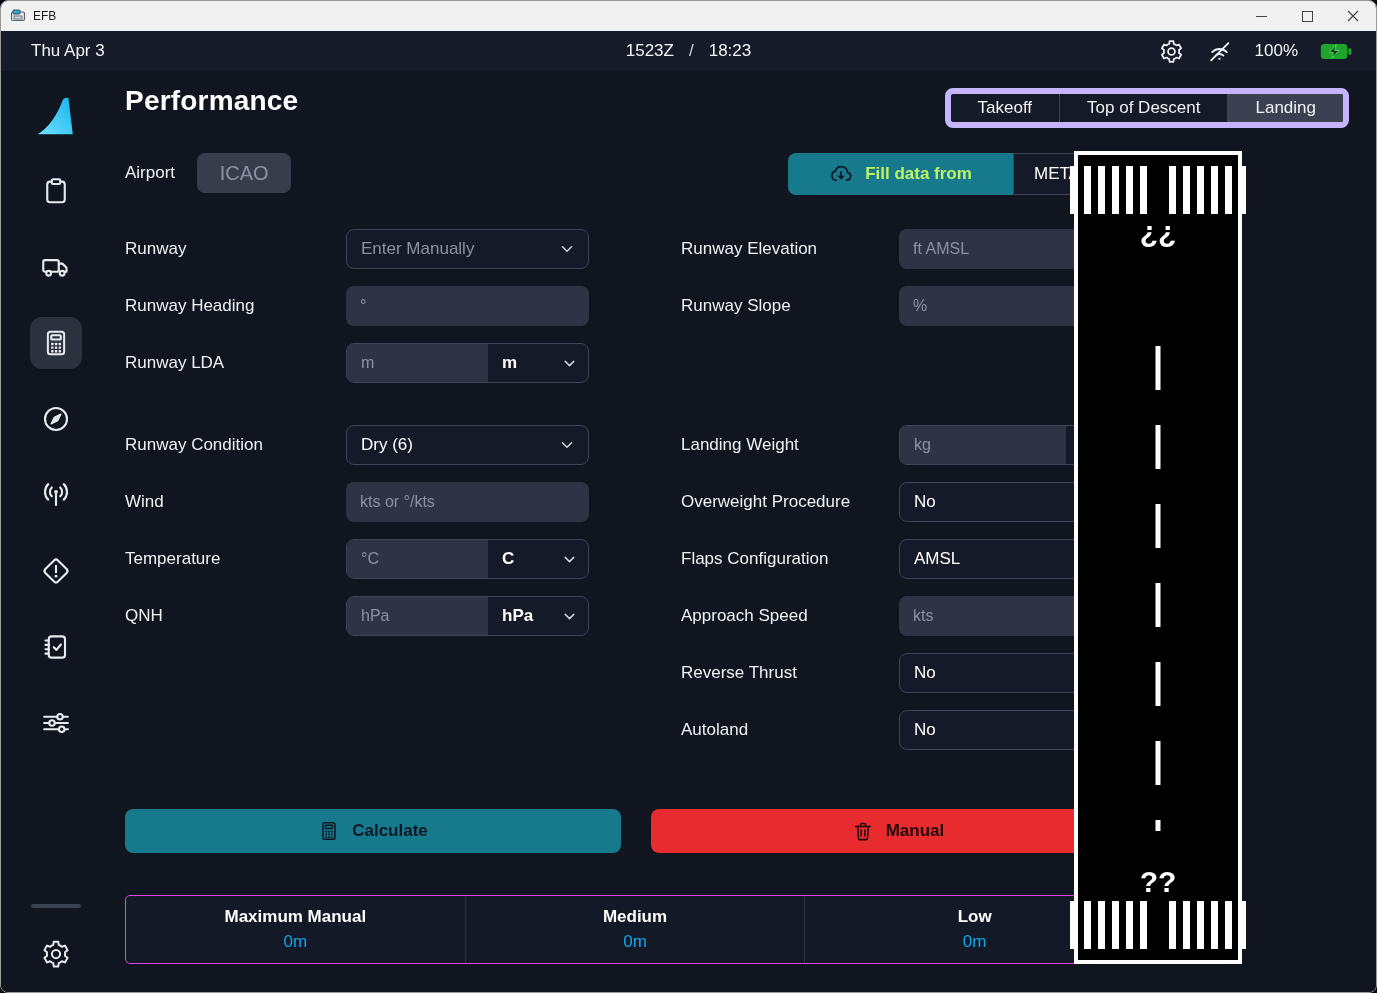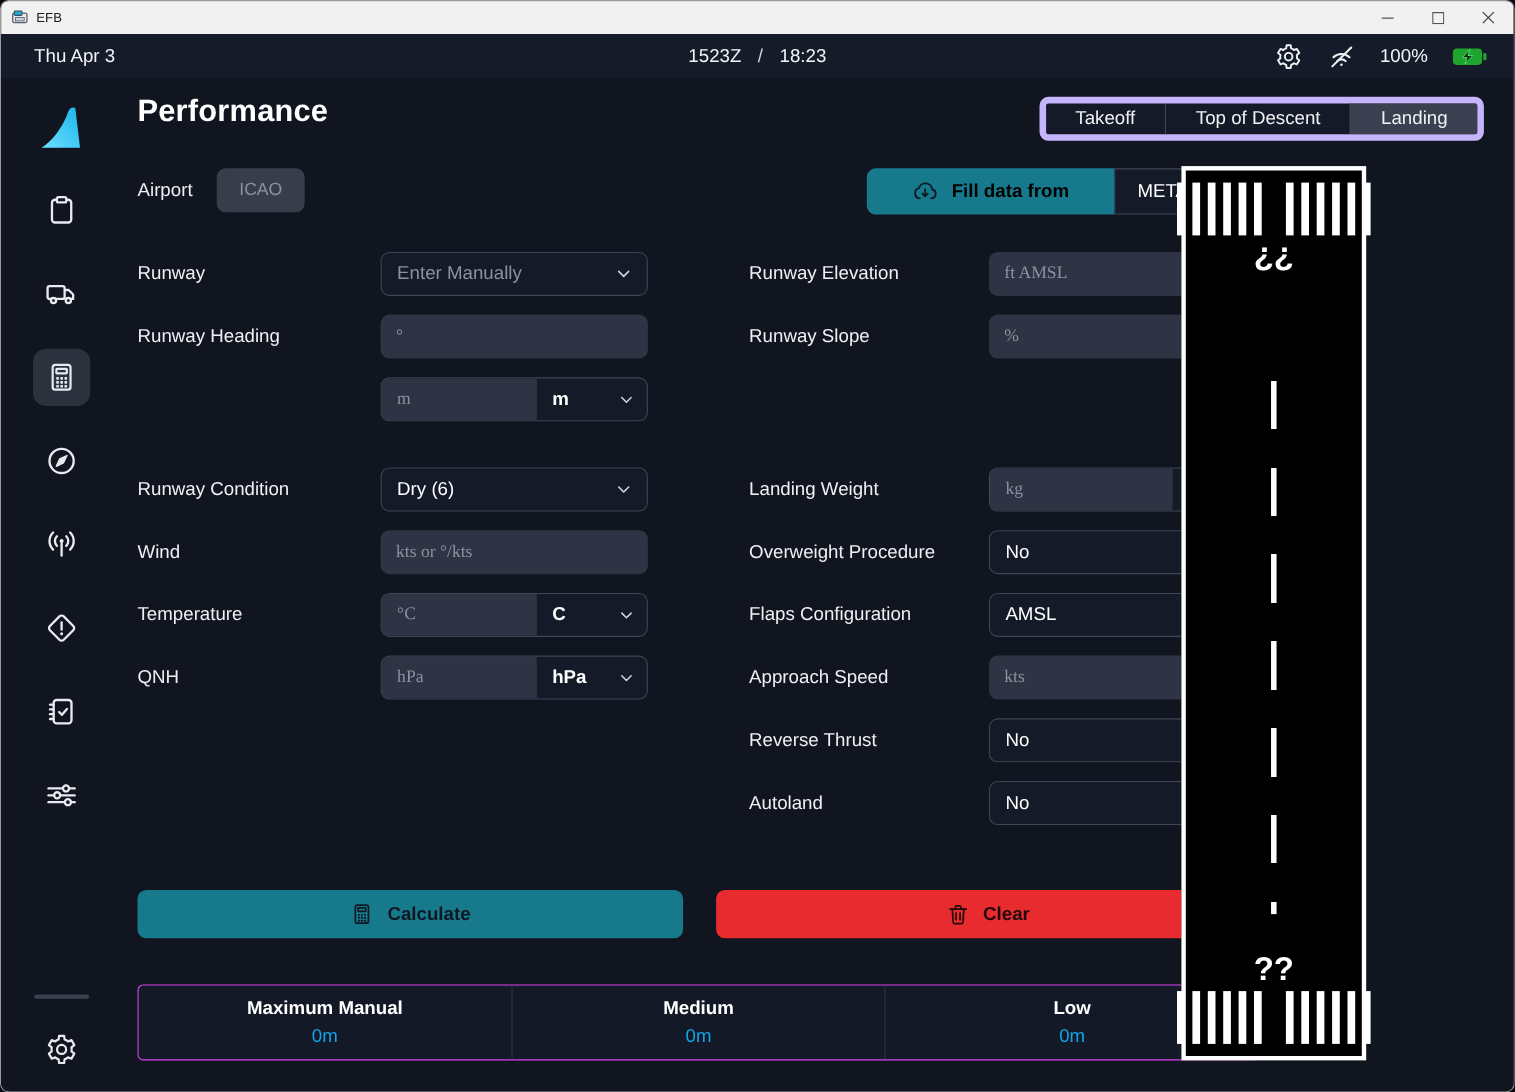--- a/index.html
+++ b/index.html
@@ -33,32 +33,32 @@
   .main{position:relative;flex:1;}
   
   .page-title{position:absolute;left:14px;top:14px;margin:0;font-size:28px;font-weight:700;letter-spacing:.2px;color:#fff;}
   .tabs{position:absolute;top:17px;right:27px;height:40px;display:flex;border:6px solid #c4b5fd;border-radius:8px;overflow:hidden;background:#151a28;}
   .tab{display:flex;align-items:center;justify-content:center;padding:0 27px;font-size:17px;color:#f0f2f5;border-left:1px solid #3d4556;cursor:pointer;white-space:nowrap;}
   .tab:first-child{border-left:none;}
   .tab.active{background:#3b4150;}
   
   .airport-row{position:absolute;left:14px;top:82px;display:flex;align-items:center;gap:22px;}
   .field-label{font-size:17px;color:#eef0f4;}
-  .icao-input{width:80px;height:40px;background:#373d4b;border:none;border-radius:8px;text-align:center;color:#fff;font-size:16px;outline:none;}
+  .icao-input{width:94px;height:40px;background:#373d4b;border:none;border-radius:8px;text-align:center;color:#fff;font-size:20px;outline:none;}
   input::placeholder{color:#8b92a2;opacity:1;}
   .fill-control{position:absolute;left:677px;top:82px;height:42px;display:flex;}
-  .fill-btn{width:225px;height:42px;background:#17798c;border:none;border-radius:8px 0 0 8px;display:flex;align-items:center;justify-content:center;gap:12px;color:#000000;font-size:17px;font-weight:600;cursor:pointer;font-family:inherit;}
+  .fill-btn{width:225px;height:42px;background:#17798c;border:none;border-radius:8px 0 0 8px;display:flex;align-items:center;justify-content:center;gap:12px;color:#bef264;font-size:17px;font-weight:600;cursor:pointer;font-family:inherit;}
   .fill-source{width:123px;height:42px;background:#151a28;border:1px solid #3d4556;border-radius:0 8px 8px 0;display:flex;align-items:center;justify-content:space-between;padding:0 14px 0 20px;color:#fff;font-size:17px;cursor:pointer;}
   
   .form-grid{position:absolute;left:14px;top:158px;display:grid;
     grid-template-columns:221px 243px 92px 218px 246px;
     grid-template-rows:40px 40px 40px 8px 40px 40px 40px 40px 40px 40px;
     row-gap:17px;}
   .flabel{display:flex;align-items:center;font-size:17px;color:#eef0f4;}
-  .tinput{height:40px;width:100%;background:#2e3443;border:none;border-radius:8px;padding:0 14px;color:#fff;font-size:16px;outline:none;font-family:Liberation Serif, serif;}
+  .tinput{height:40px;width:100%;background:#2e3443;border:none;border-radius:8px;padding:0 14px;color:#fff;font-size:16px;outline:none;}
   .select{height:40px;background:#141a27;border:1px solid #3d4556;border-radius:8px;display:flex;align-items:center;justify-content:space-between;padding:0 12px 0 14px;font-size:17px;color:#fff;cursor:pointer;}
   .select .ph{color:#8b92a2;}
   .combo{height:40px;border:1px solid #3d4556;border-radius:8px;overflow:hidden;display:flex;background:#141a27;}
   .combo .tinput{flex:1;min-width:0;border-radius:0;height:100%;}
   .unit{display:flex;align-items:center;justify-content:space-between;padding:0 10px 0 14px;color:#fff;font-size:17px;font-weight:600;cursor:pointer;flex-shrink:0;}
   .unit.w100{width:100px;}
   .unit.w78{width:78px;}
   .chev{flex-shrink:0;}
   
   .actions{position:absolute;left:14px;top:738px;width:1020px;display:flex;gap:30px;}
@@ -286,20 +286,21 @@
             </svg>
         </div>
         <span class="flabel" style="grid-area:1/4">Runway Elevation</span>
         <input class="tinput" style="grid-area: 1 / 5;" placeholder="ft AMSL">
 
         <span class="flabel" style="grid-area:2/1">Runway Heading</span>
         <input class="tinput" style="grid-area: 2 / 2;" placeholder="°">
         <span class="flabel" style="grid-area:2/4">Runway Slope</span>
         <input class="tinput" style="grid-area: 2 / 5;" placeholder="%">
 
+        <span class="flabel" style="grid-area:3/1">Runway LDA</span>
         <div class="combo" style="grid-area:3/2">
           <input class="tinput" placeholder="m" style="">
           <div class="unit w100">
             <span>m</span>
             <svg class="chev" width="17" height="17" viewBox="0 0 24 24" fill="none" stroke="#cfd4dd" stroke-width="2" stroke-linecap="round" stroke-linejoin="round">
                 <path d="M6 9l6 6 6-6"></path>
               </svg>
           </div>
         </div>
 
@@ -399,21 +400,21 @@
           <span>Calculate</span>
         </button>
         <button class="btn btn-clear">
           <svg width="22" height="22" viewBox="0 0 24 24" fill="none" stroke="#230a0b" stroke-width="1.7" stroke-linecap="round" stroke-linejoin="round">
               <path d="M4 7h16"></path>
               <path d="M9.2 7V5.2A1.4 1.4 0 0 1 10.6 3.8h2.8a1.4 1.4 0 0 1 1.4 1.4V7"></path>
               <path d="M6.3 7l.8 13a1.5 1.5 0 0 0 1.5 1.4h6.8a1.5 1.5 0 0 0 1.5-1.4l.8-13"></path>
               <line x1="10" y1="11" x2="10" y2="17.5"></line>
               <line x1="14" y1="11" x2="14" y2="17.5"></line>
             </svg>
-          <span>Clear</span>
+          <span>Manual</span>
         </button>
       </div>
 
       <div class="results">
         <div class="result-cell">
           <span class="result-label">Maximum Manual</span>
           <span class="result-value">0m</span>
         </div>
         <div class="result-cell">
           <span class="result-label">Medium</span>

